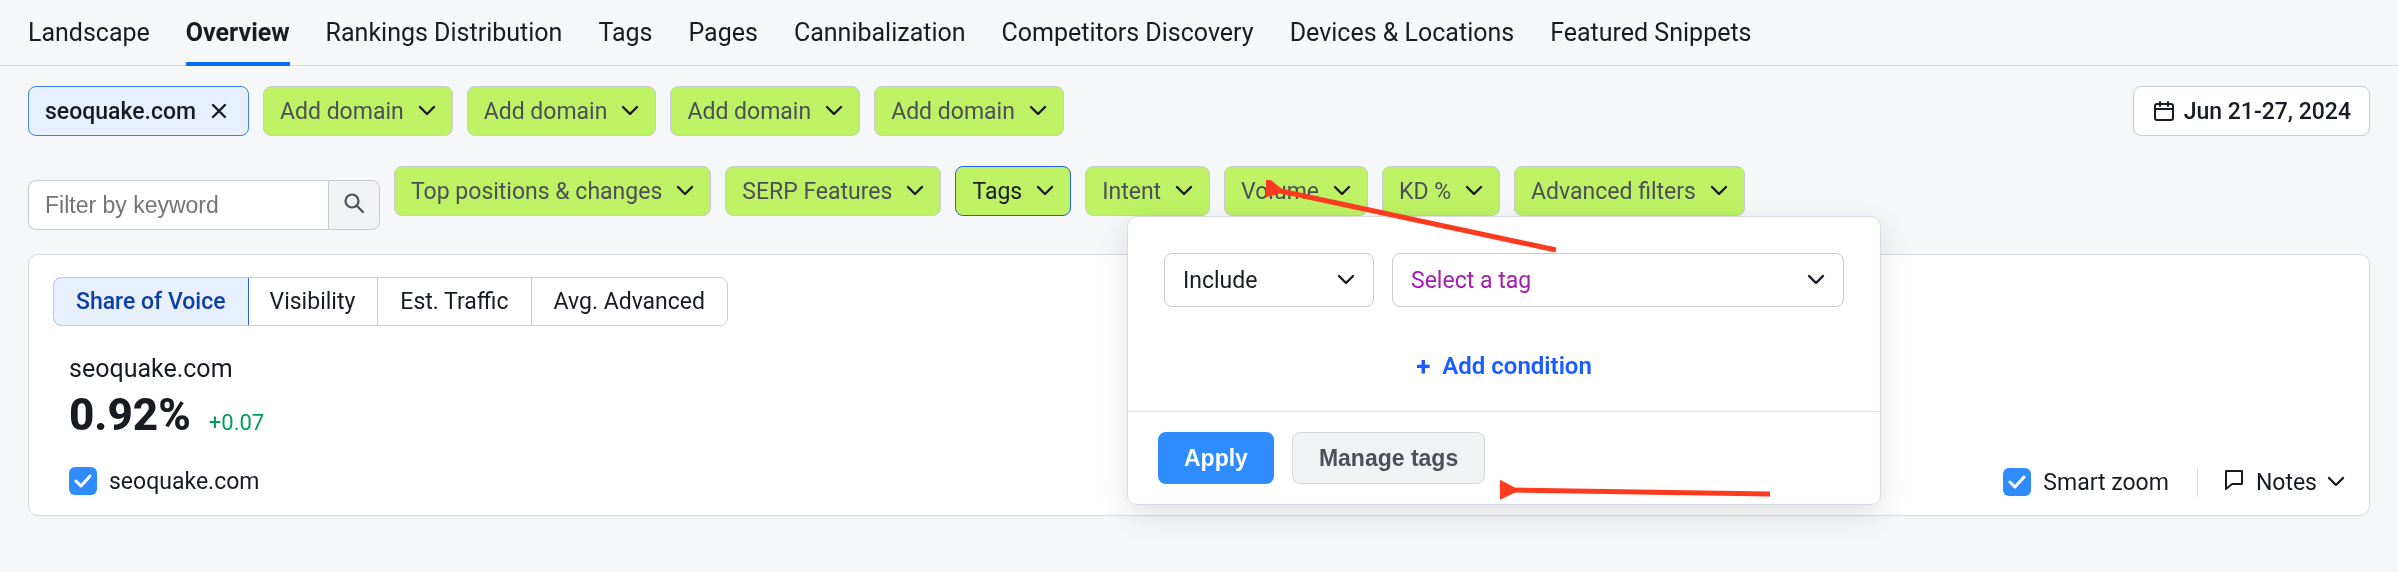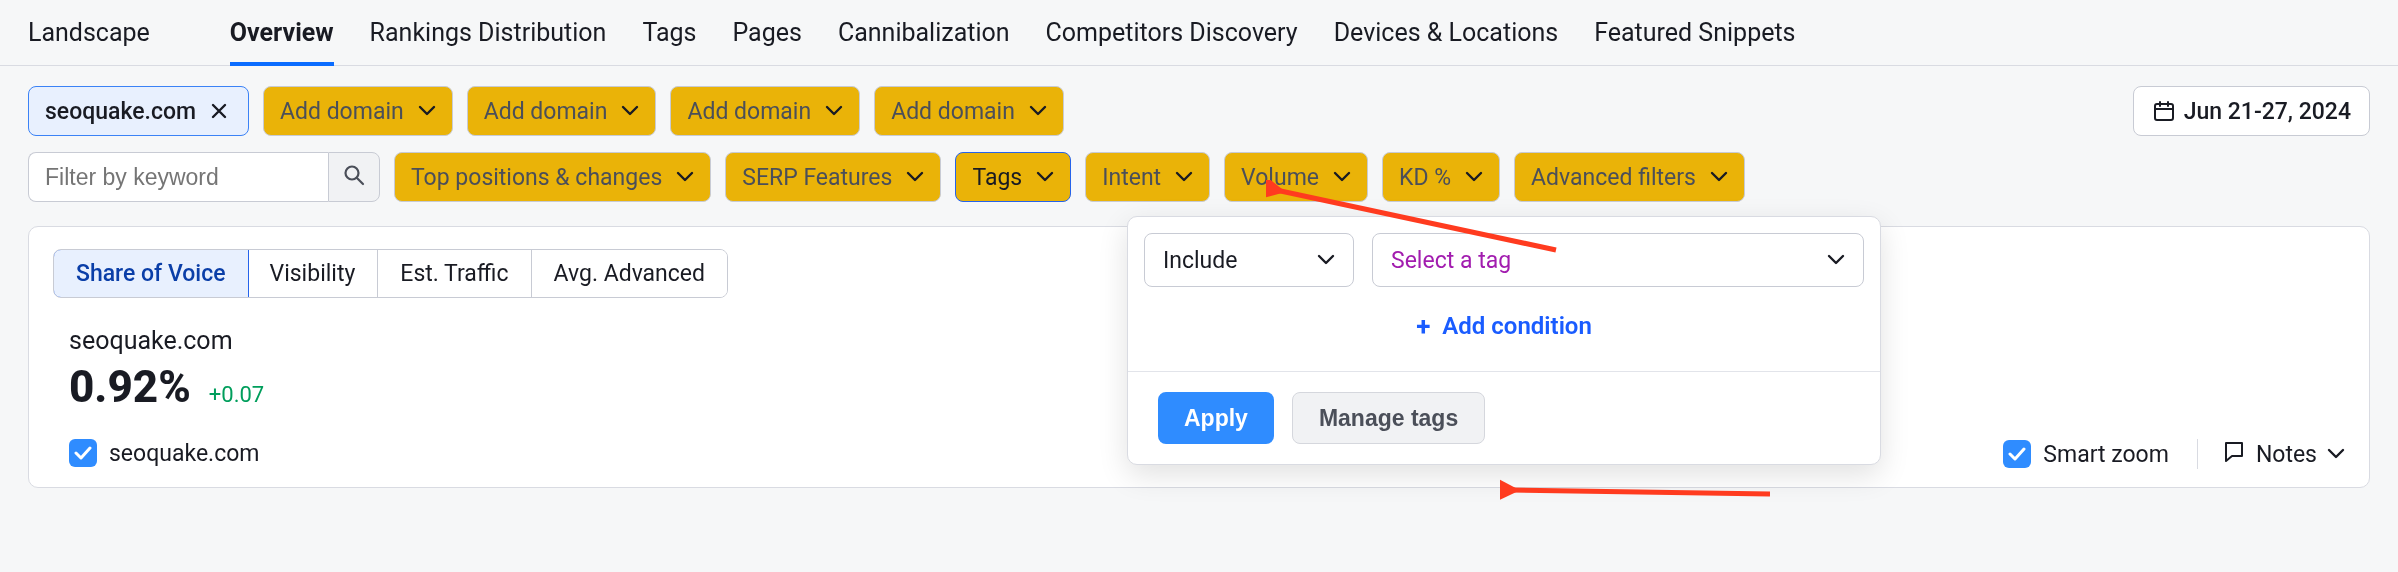--- a/index.html
+++ b/index.html
@@ -1,42 +1,42 @@
 <!DOCTYPE html>
 <html><head>
 <meta charset="utf-8">
 <style>
   * { box-sizing: border-box; margin: 0; padding: 0; }
   body { font-family: -apple-system, BlinkMacSystemFont, "Segoe UI", Roboto, Arial, sans-serif; background: #f6f7f8; color: #191b23; overflow: hidden; width: 2398px; }
 
   
   .tabs { display: flex; gap: 36px; padding: 12px 28px 0 28px; border-bottom: 1px solid #d9dbe2; background: #f6f7f8; }
   .tab { font-size: 25px; font-weight: 400; padding: 6px 0 18px 0; cursor: pointer; color: #191b23; position: relative; }
-  .tab.active { font-weight: 700; margin-left: 44px; }
+  .tab.active { font-weight: 700; }
   .tab.active::after { content: ""; position: absolute; left: 0; right: 0; bottom: -1px; height: 4px; background: #0a6cff; }
 
   
   .toolbar { padding: 20px 28px 0 28px; }
   .row { display: flex; align-items: center; gap: 14px; flex-wrap: wrap; }
   .row + .row { margin-top: 16px; }
 
   .chip {
     display: inline-flex; align-items: center; gap: 10px;
-    border: 1px solid #c8cbd4; background: #eab308; border-radius: 8px;
+    border: 1px solid #c8cbd4; background: #bef264; border-radius: 8px;
     padding: 10px 16px; font-size: 23px; color: #4b4f59; cursor: pointer;
     height: 50px;
   }
   .chip .chev { margin-left: 4px; }
   .chip.domain-primary { background: #e8f0fe; border-color: #3b82f6; color: #191b23; font-weight: 500; }
   .chip.domain-primary .x {
     width: 26px; height: 26px; display:inline-flex; align-items:center; justify-content:center;
   }
   .chip.active-filter { border-color: #2563eb; color: #191b23; }
 
-  .search-wrap { display:inline-flex; height:50px; }
+  .search-wrap { display:inline-flex; height:50px;margin-top:28px; }
   .search-input {
     border: 1px solid #c8cbd4; border-right: none; background:#fff;
     border-radius: 8px 0 0 8px; padding: 0 16px; font-size: 23px; color:#4b4f59; width: 300px;
   }
   .search-btn {
     border: 1px solid #c8cbd4; background: #f1f2f4; border-radius: 0 8px 8px 0;
     width: 52px; display:flex; align-items:center; justify-content:center; cursor:pointer;
   }
 
   .date-chip { margin-left: auto; display:inline-flex; align-items:center; gap:8px; border:1px solid #c8cbd4; background:#fff; border-radius:8px; padding:10px 18px; font-size:23px; height:50px; font-weight:500; color:#191b23; cursor:pointer;}
@@ -64,21 +64,21 @@
   .smart-zoom { display:flex; align-items:center; gap:12px; font-size:23px; }
   .smart-zoom-check { width:28px; height:28px; border-radius:6px; background:#2f8cff; display:inline-flex; align-items:center; justify-content:center; }
   .notes { display:flex; align-items:center; gap:10px; font-size:23px; border-left:1px solid #d9dbe2; padding-left:24px; cursor:pointer;}
 
   
   .dropdown {
     position: absolute; top: 216px; left: 1127px; width: 754px;
     background: #fff; border: 1px solid #d9dbe2; border-radius: 10px;
     box-shadow: 0 10px 30px rgba(0,0,0,.12); z-index: 50;
   }
-  .dd-body { padding: 16px; display:flex; gap:18px; align-items:flex-end;}
+  .dd-body { padding: 36px; display:flex; gap:18px; align-items:flex-end;}
   .dd-select {
     display:flex; align-items:center; justify-content:space-between; gap:12px;
     border:1px solid #c8cbd4; border-radius:8px; height:54px; padding:0 18px; font-size:23px; color:#191b23; cursor:pointer; background:#fff;
     min-width: 210px;
   }
   .dd-select.wide { flex:1; color:#a21caf; }
   .dd-addcond { text-align:center; padding: 8px 0 30px 0; }
   .dd-addcond-btn { display:inline-flex; align-items:center; gap:12px; color:#1a5cff; font-size:24px; font-weight:600; cursor:pointer; }
   .plus { font-size:26px; font-weight:700; }
   .dd-footer { border-top:1px solid #e2e4ea; padding:20px 30px; display:flex; gap:18px; }

